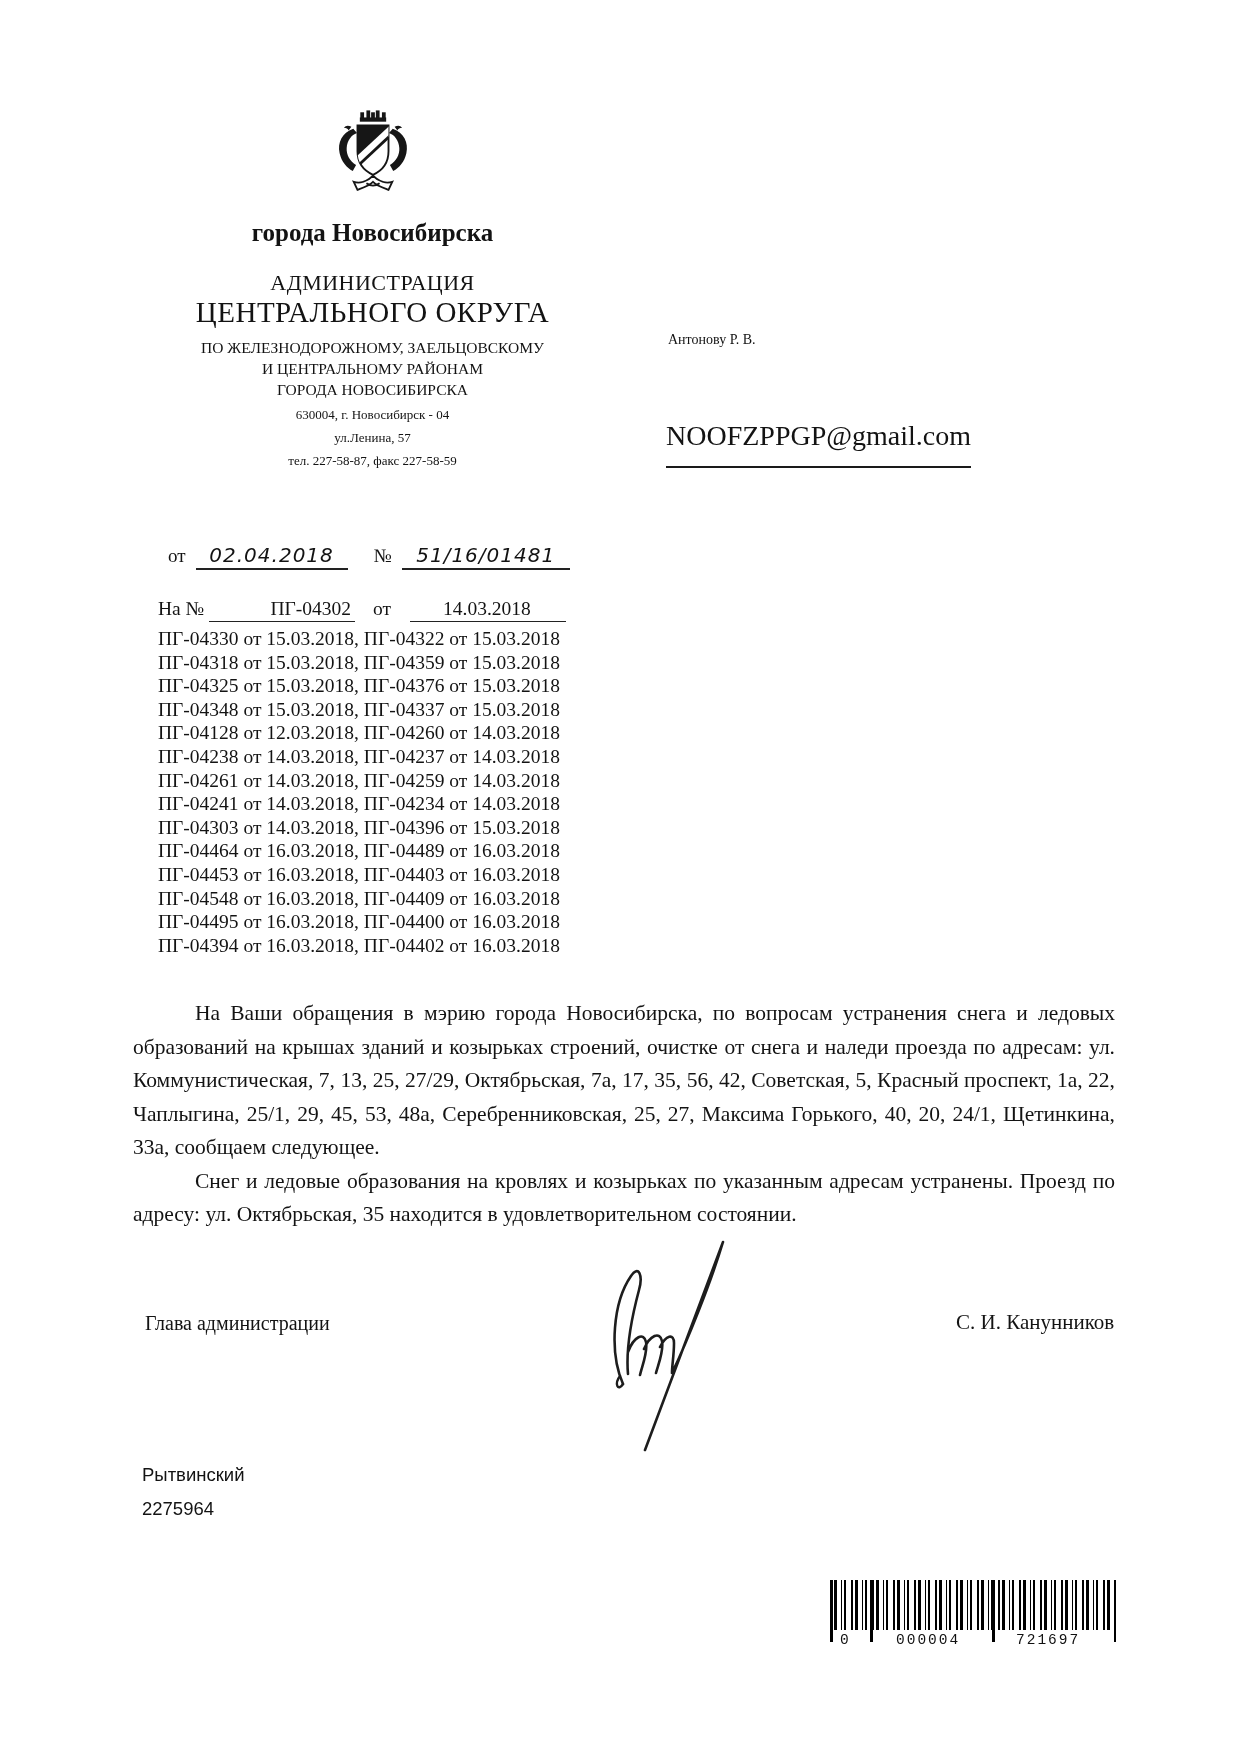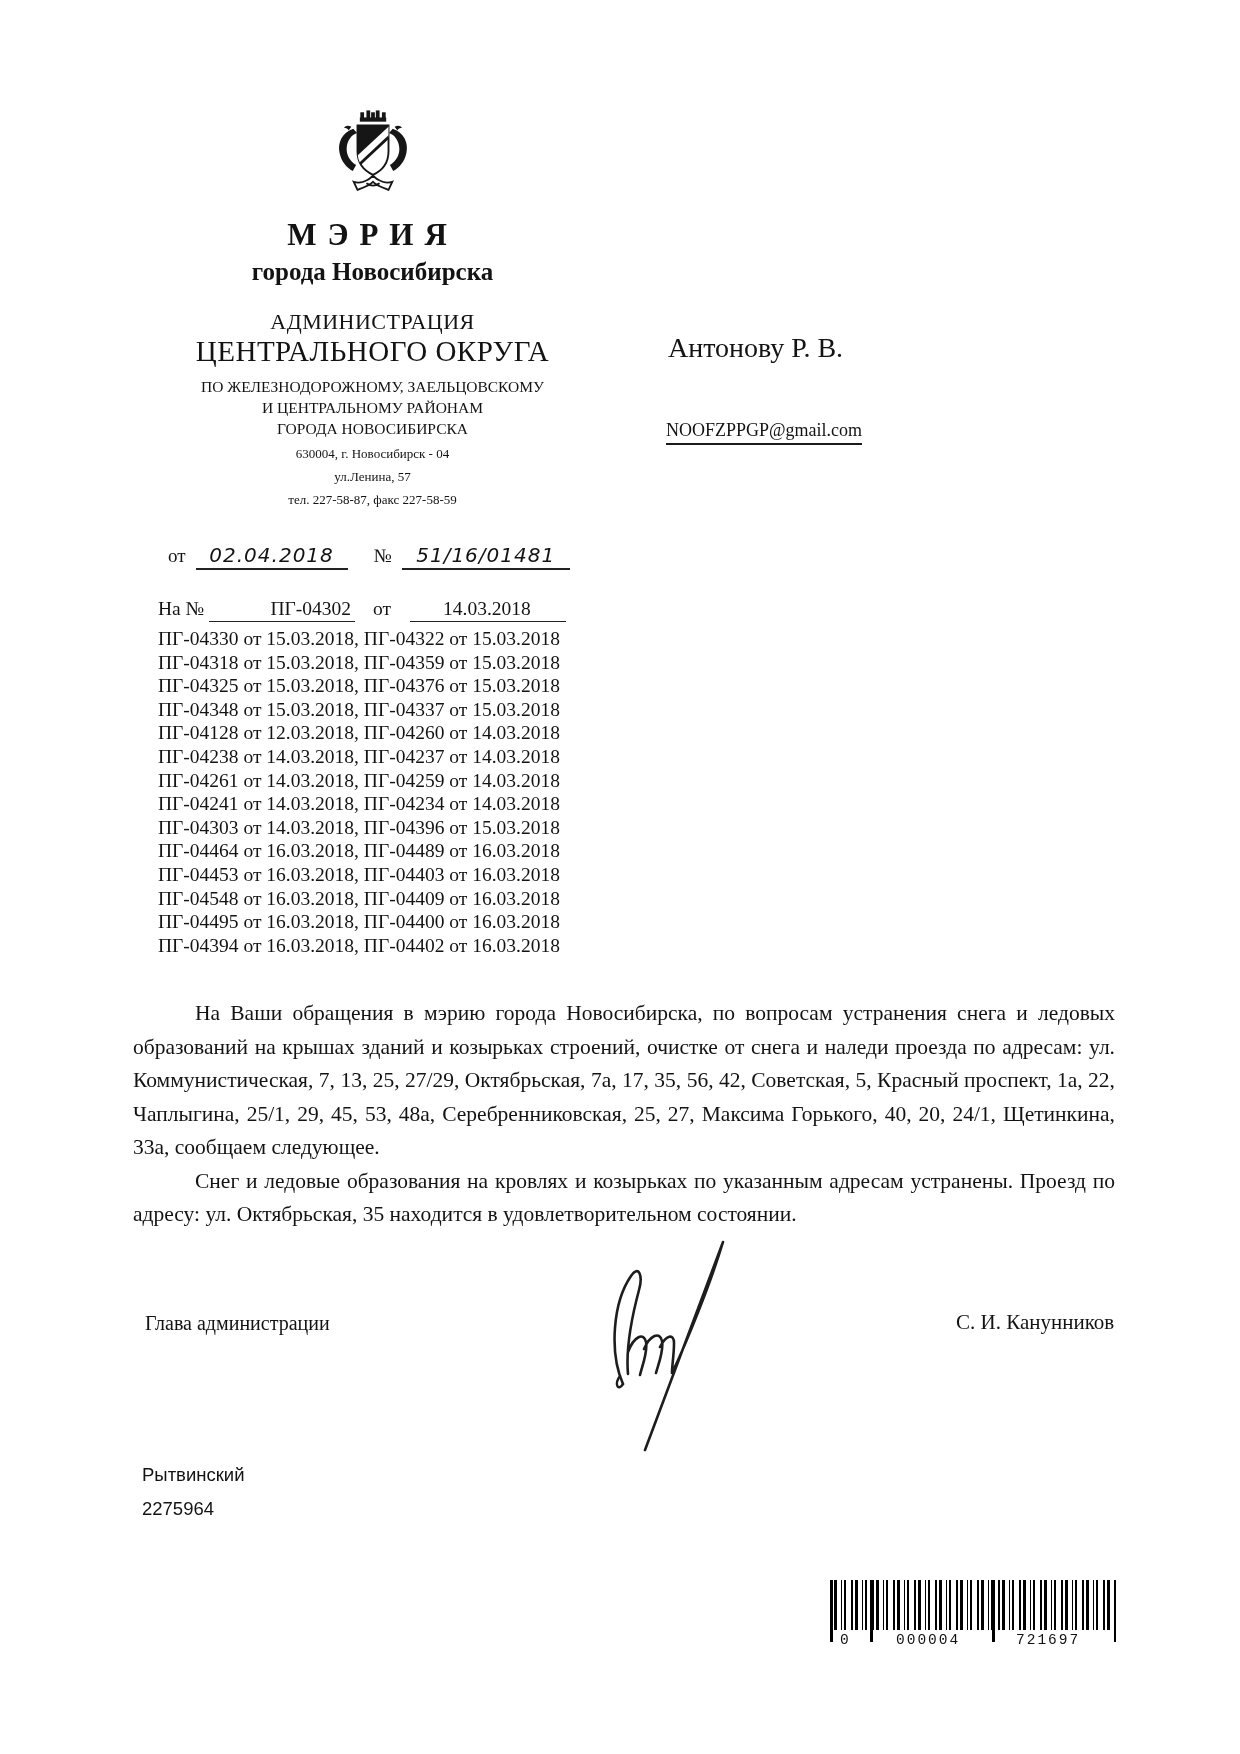--- a/index.html
+++ b/index.html
@@ -33,24 +33,24 @@
   .ref-head{position:absolute; left:158px; top:598px; font-size:19.5px; white-space:nowrap;}
   .ref-head .u-ref{border-bottom:1.5px solid #222; padding:0 4px 1px 2px;}
   .ref-head .u-ref1{min-width:140px; display:inline-block; text-align:right;}
   .ref-head .u-ref2{min-width:150px; display:inline-block; text-align:center; margin-left:14px;}
   .ref-head .ot{margin-left:18px;}
   .ref-list{position:absolute; left:158px; top:627px; font-size:19.5px; line-height:23.6px; white-space:nowrap;}
   
   .recipient{position:absolute; left:668px; top:168px; width:400px; font-size:21.5px; line-height:37px;}
   .recipient .r-line{text-align:left;}
   .recipient .r-line:nth-child(3){text-align:justify; text-align-last:justify;}
-  .recipient-name{position:absolute; left:668px; top:332px; font-size:28px;}
+  .recipient-name{position:absolute; left:668px; top:332px; font-size:14px;}
   .recipient-email{
-    position:absolute; left:666px; top:420px; font-size:18px;
-    border-bottom:2.5px solid #1a1a1a; padding-bottom:2px;
+    position:absolute; left:666px; top:420px; font-size:28px;
+    border-bottom:2.5px solid #1a1a1a; padding-bottom:14px;
   }
   
   .body-text{position:absolute; left:133px; top:997px; width:982px; font-size:21.5px; line-height:33.5px; text-align:justify;}
   .body-text p{margin:0; text-indent:62px;}
   
   .sig-title{position:absolute; left:145px; top:1312px; font-size:20px;}
   .sig-name{position:absolute; left:956px; top:1310px; font-size:21px;}
   .sig-script{position:absolute; left:585px; top:1232px; width:175px; height:230px;}
   
   .executor{position:absolute; left:142px; top:1458px; font-family:"Liberation Sans", sans-serif; font-size:18.5px; line-height:34px;}
@@ -101,21 +101,20 @@
       <path d="M33.5 17.5 H66.5 V45 C66.5 57.5 60 65.5 50 70 C40 65.5 33.5 57.5 33.5 45 Z" fill="#fff" stroke="#161616" stroke-width="2"></path>
       <g clip-path="url(#shieldClip)">
         <path d="M33.5 17.5 H66.5 V30 L33.5 60 Z" fill="#161616"></path>
         <path d="M28 60 L70 21" stroke="#fff" stroke-width="8"></path>
         <path d="M30 64 L73 24" stroke="#161616" stroke-width="3"></path>
       </g>
 
       <path d="M50 71 C44 77 36 79.5 29.5 77.5 L33.5 86 C40 83.5 46 81.5 50 77.5 C54 81.5 60 83.5 66.5 86 L70.5 77.5 C64 79.5 56 77 50 71 Z" fill="none" stroke="#161616" stroke-width="2"></path>
       <path d="M43 79 q7 5 14 0" fill="none" stroke="#161616" stroke-width="2"></path>
     </svg>
-    <div class="org1">МЭРИЯ</div>
     <div class="org2">города Новосибирска</div>
     <div class="dept1">АДМИНИСТРАЦИЯ</div>
     <div class="dept2">ЦЕНТРАЛЬНОГО ОКРУГА</div>
     <div class="sub first">ПО ЖЕЛЕЗНОДОРОЖНОМУ, ЗАЕЛЬЦОВСКОМУ</div>
     <div class="sub">И ЦЕНТРАЛЬНОМУ РАЙОНАМ</div>
     <div class="sub">ГОРОДА НОВОСИБИРСКА</div>
     <div class="addr first">630004, г. Новосибирск - 04</div>
     <div class="addr">ул.Ленина, 57</div>
     <div class="addr">тел. 227-58-87, факс 227-58-59</div>
   </div>

